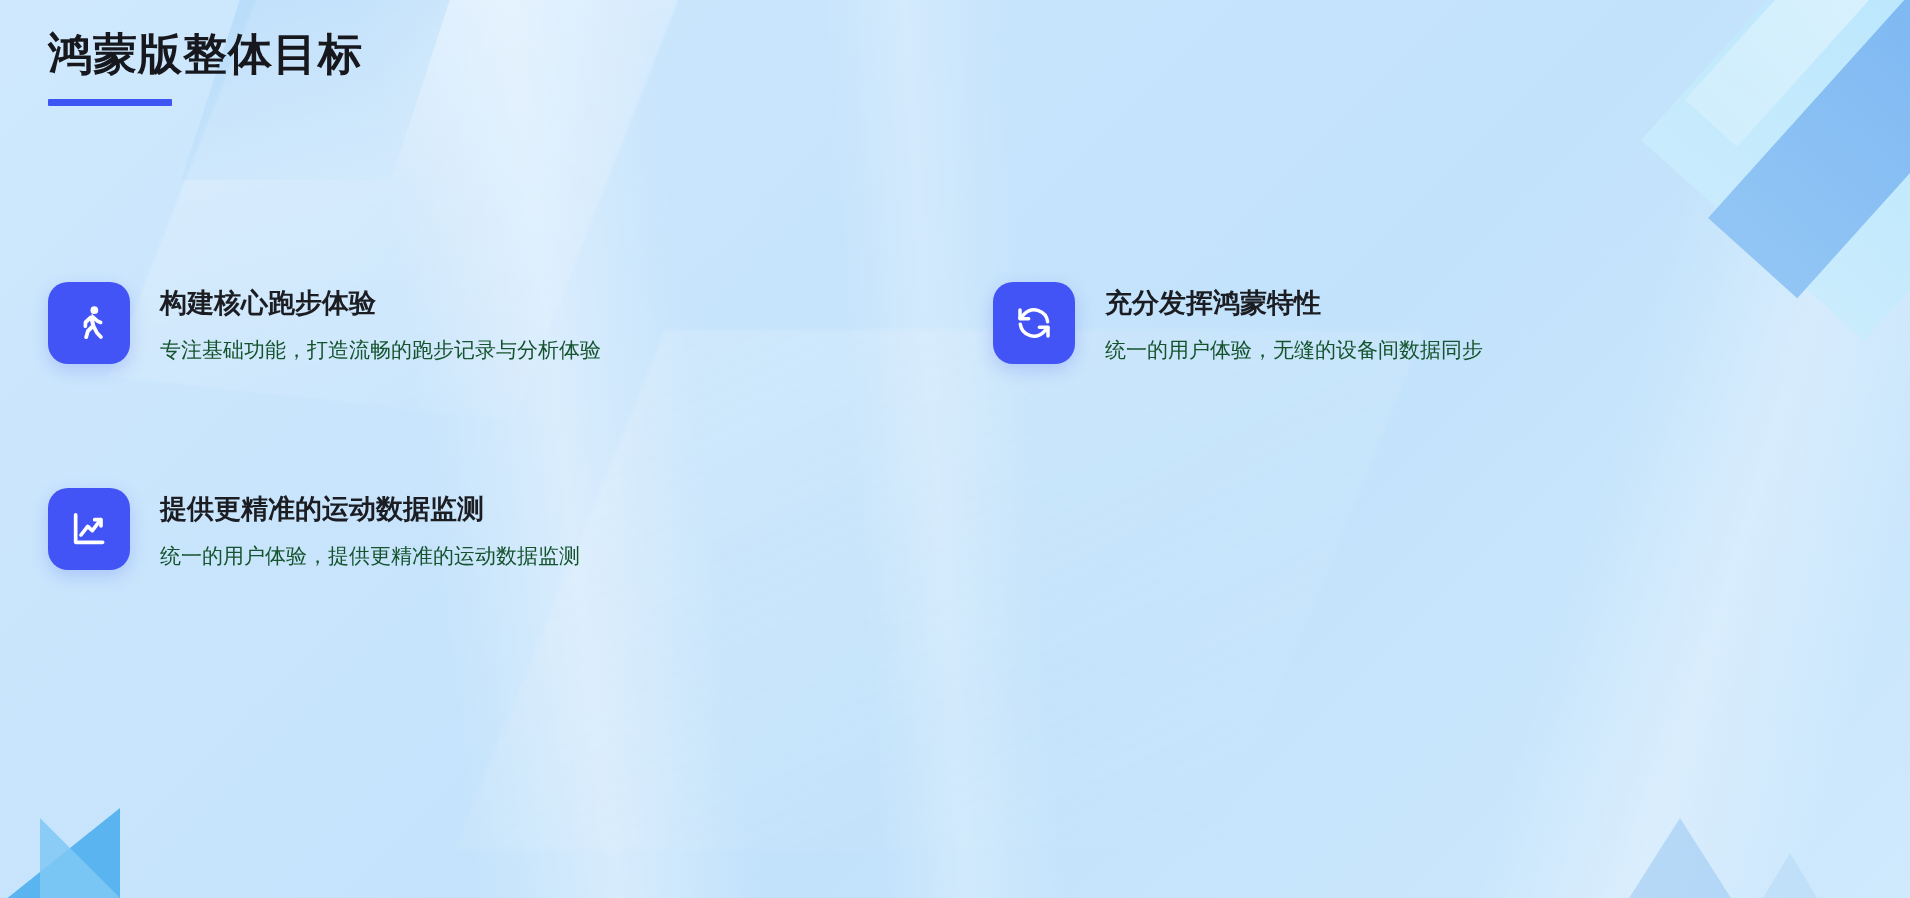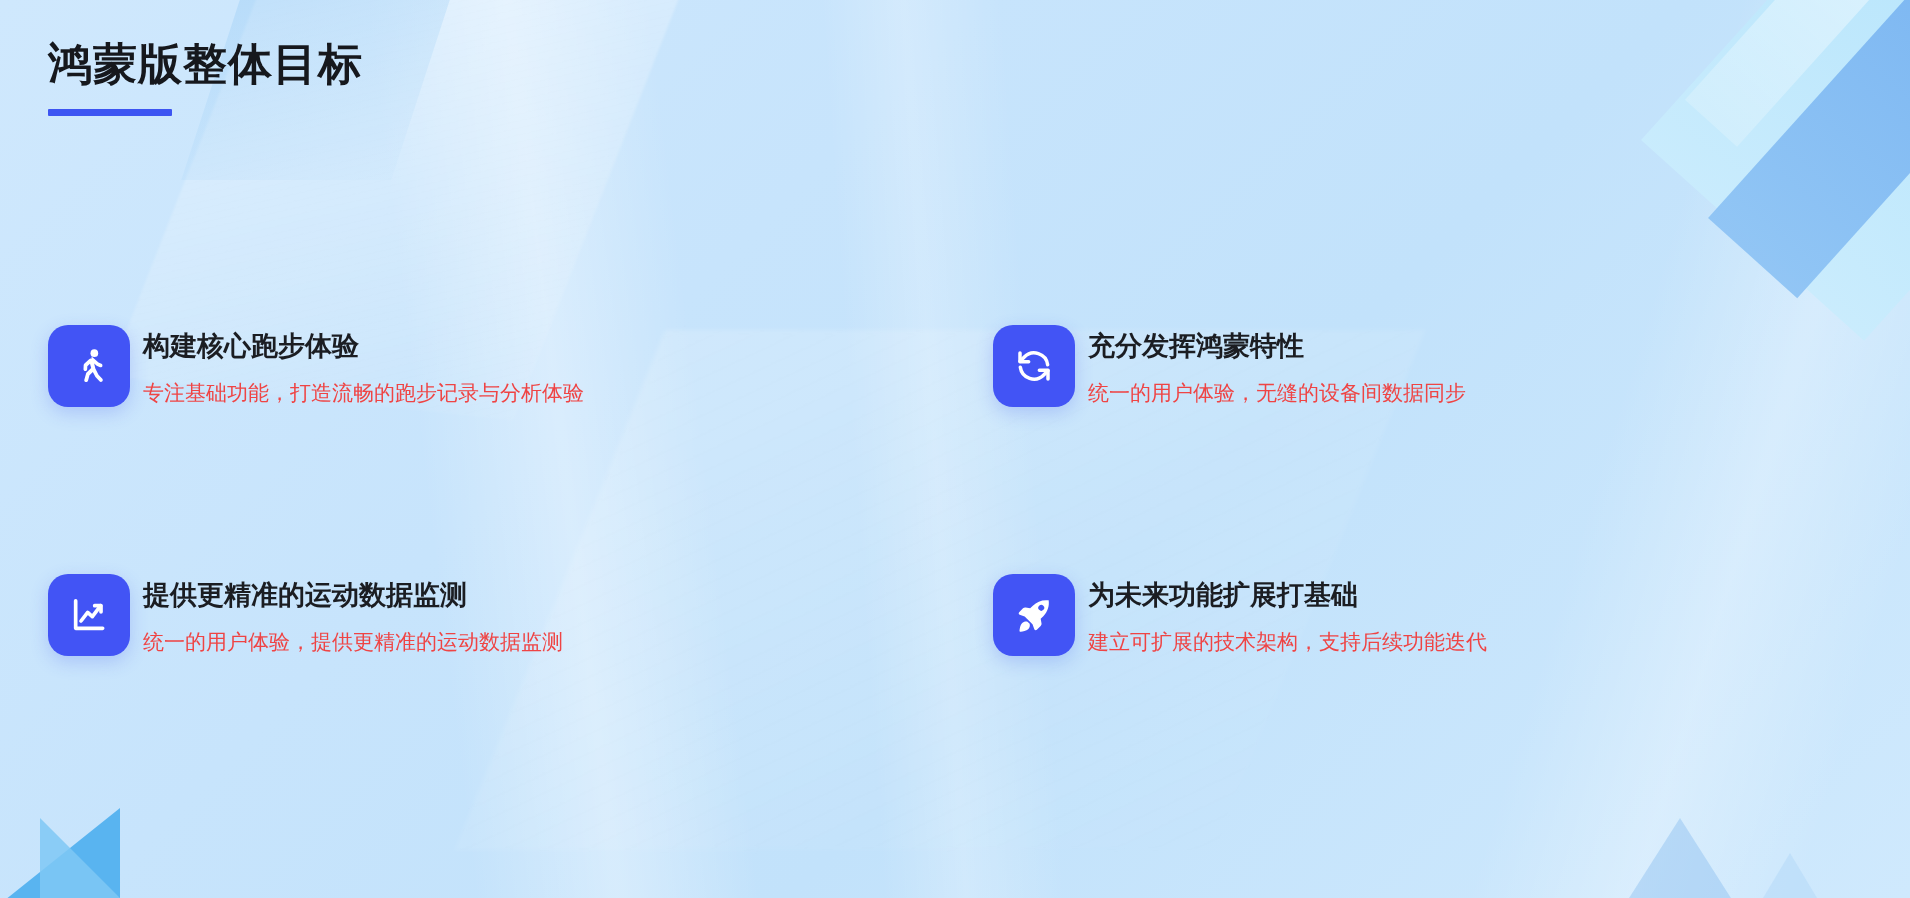--- a/index.html
+++ b/index.html
@@ -122,21 +122,21 @@
     right:60px; bottom:-55px;
     width:0; height:0;
     border-left:60px solid transparent;
     border-right:60px solid transparent;
     border-bottom:100px solid rgba(160,205,245,.30);
   }
 
   
   .header{
     position:absolute;
-    left:48px; top:36px;
+    left:48px; top:26px;
     z-index:5;
   }
   .page-title{
     font-size:44px;
     font-weight:700;
     color:#16181d;
     letter-spacing:1px;
     line-height:1.25;
     white-space:nowrap;
   }
@@ -155,22 +155,21 @@
     width:1700px;
     display:grid;
     grid-template-columns:1fr 1fr;
     column-gap:190px;
     row-gap:122px;
     z-index:4;
   }
   .card{
     display:flex;
     align-items:flex-start;
-    gap:13px;
-    margin-top:43px;
+    gap:30px;
   }
   .icon-tile{
     flex:0 0 auto;
     width:82px; height:82px;
     border-radius:20px;
     background:#4254f5;
     display:flex;
     align-items:center;
     justify-content:center;
     box-shadow:0 6px 18px rgba(60,80,235,.22);
@@ -181,21 +180,21 @@
     font-size:27px;
     font-weight:700;
     color:#1b1d22;
     line-height:1.3;
     white-space:nowrap;
   }
   .card-desc{
     margin-top:14px;
     font-size:21px;
     font-weight:400;
-    color:#ef4444;
+    color:#14532d;
     line-height:1.45;
     white-space:nowrap;
   }
 </style>
 </head>
 <body>
 
 <div class="bg-layer">
   <div class="deco-sweep-1"></div>
   <div class="deco-sweep-2"></div>
@@ -260,28 +259,14 @@
           <polyline points="15.4,6.4 19.2,6.4 19.2,10.2"></polyline>
         </svg>
       </span>
     </div>
     <div class="card-text">
       <div class="card-title">提供更精准的运动数据监测</div>
       <div class="card-desc">统一的用户体验，提供更精准的运动数据监测</div>
     </div>
   </div>
 
-  <div class="card">
-    <div class="icon-tile">
-      <span>
-        <svg viewBox="0 0 24 24" fill="#ffffff" xmlns="http://www.w3.org/2000/svg">
-          <path d="M20.8 3.2c-3.6-.5-7 .7-9.5 3.2l-1.6 1.6-2.7-.5c-.6-.1-1.2.1-1.6.5L3.1 10.3c-.5.5-.3 1.3.3 1.5l3 1.1 4.7 4.7 1.1 3c.2.6 1 .8 1.5.3l2.3-2.3c.4-.4.6-1 .5-1.6l-.5-2.7 1.6-1.6c2.5-2.5 3.7-5.9 3.2-9.5zM15.1 8.9a1.75 1.75 0 1 1 2.5-2.5 1.75 1.75 0 0 1-2.5 2.5z"></path>
-          <path d="M8.1 16c-1.2-.3-2.4 0-3.3.9-1 1-1.4 3.3-1.5 4.4-.1.5.3.9.8.8 1.1-.1 3.4-.5 4.4-1.5.9-.9 1.2-2.1.9-3.3l-1.3-1.3z"></path>
-        </svg>
-      </span>
-    </div>
-    <div class="card-text">
-      <div class="card-title">为未来功能扩展打基础</div>
-      <div class="card-desc">建立可扩展的技术架构，支持后续功能迭代</div>
-    </div>
-  </div>
 
 </div>
 
 </body></html>

